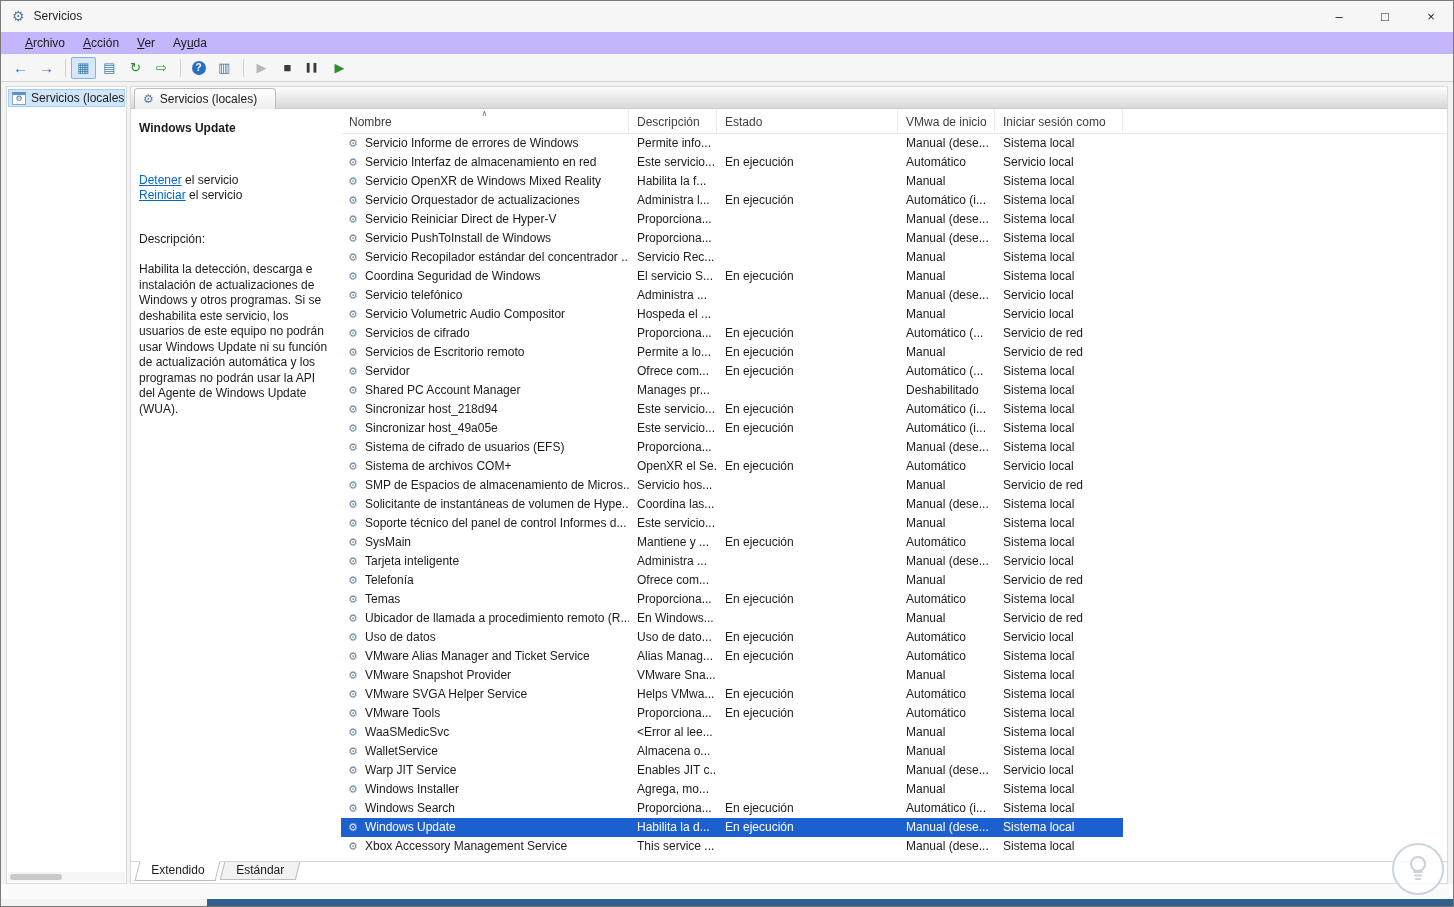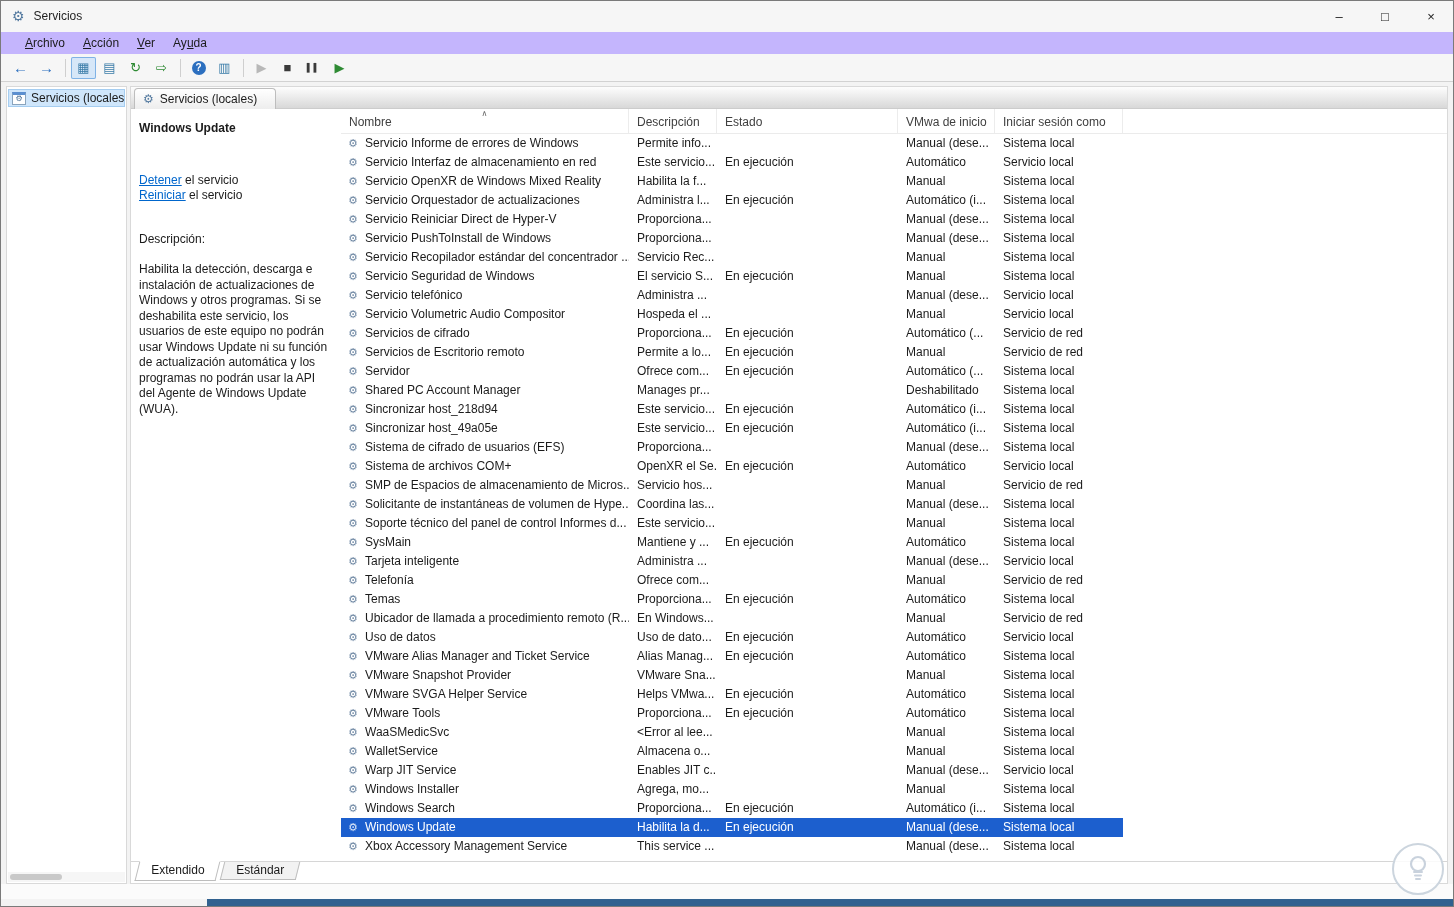--- a/index.html
+++ b/index.html
@@ -273,21 +273,21 @@
               <span>Servicio Recopilador estándar del concentrador ...</span>
             </div>
             <div class="td td-desc">Servicio Rec...</div>
             <div class="td td-estado"></div>
             <div class="td td-inicio">Manual</div>
             <div class="td td-sesion">Sistema local</div>
           </div>
           <div class="trow">
             <div class="td td-name">
               <span class="gear-icon">⚙</span>
-              <span>Servicio Seguridad de Windows</span>
+              <span>Coordina Seguridad de Windows</span>
             </div>
             <div class="td td-desc">El servicio S...</div>
             <div class="td td-estado">En ejecución</div>
             <div class="td td-inicio">Manual</div>
             <div class="td td-sesion">Sistema local</div>
           </div>
           <div class="trow">
             <div class="td td-name">
               <span class="gear-icon">⚙</span>
               <span>Servicio telefónico</span>

